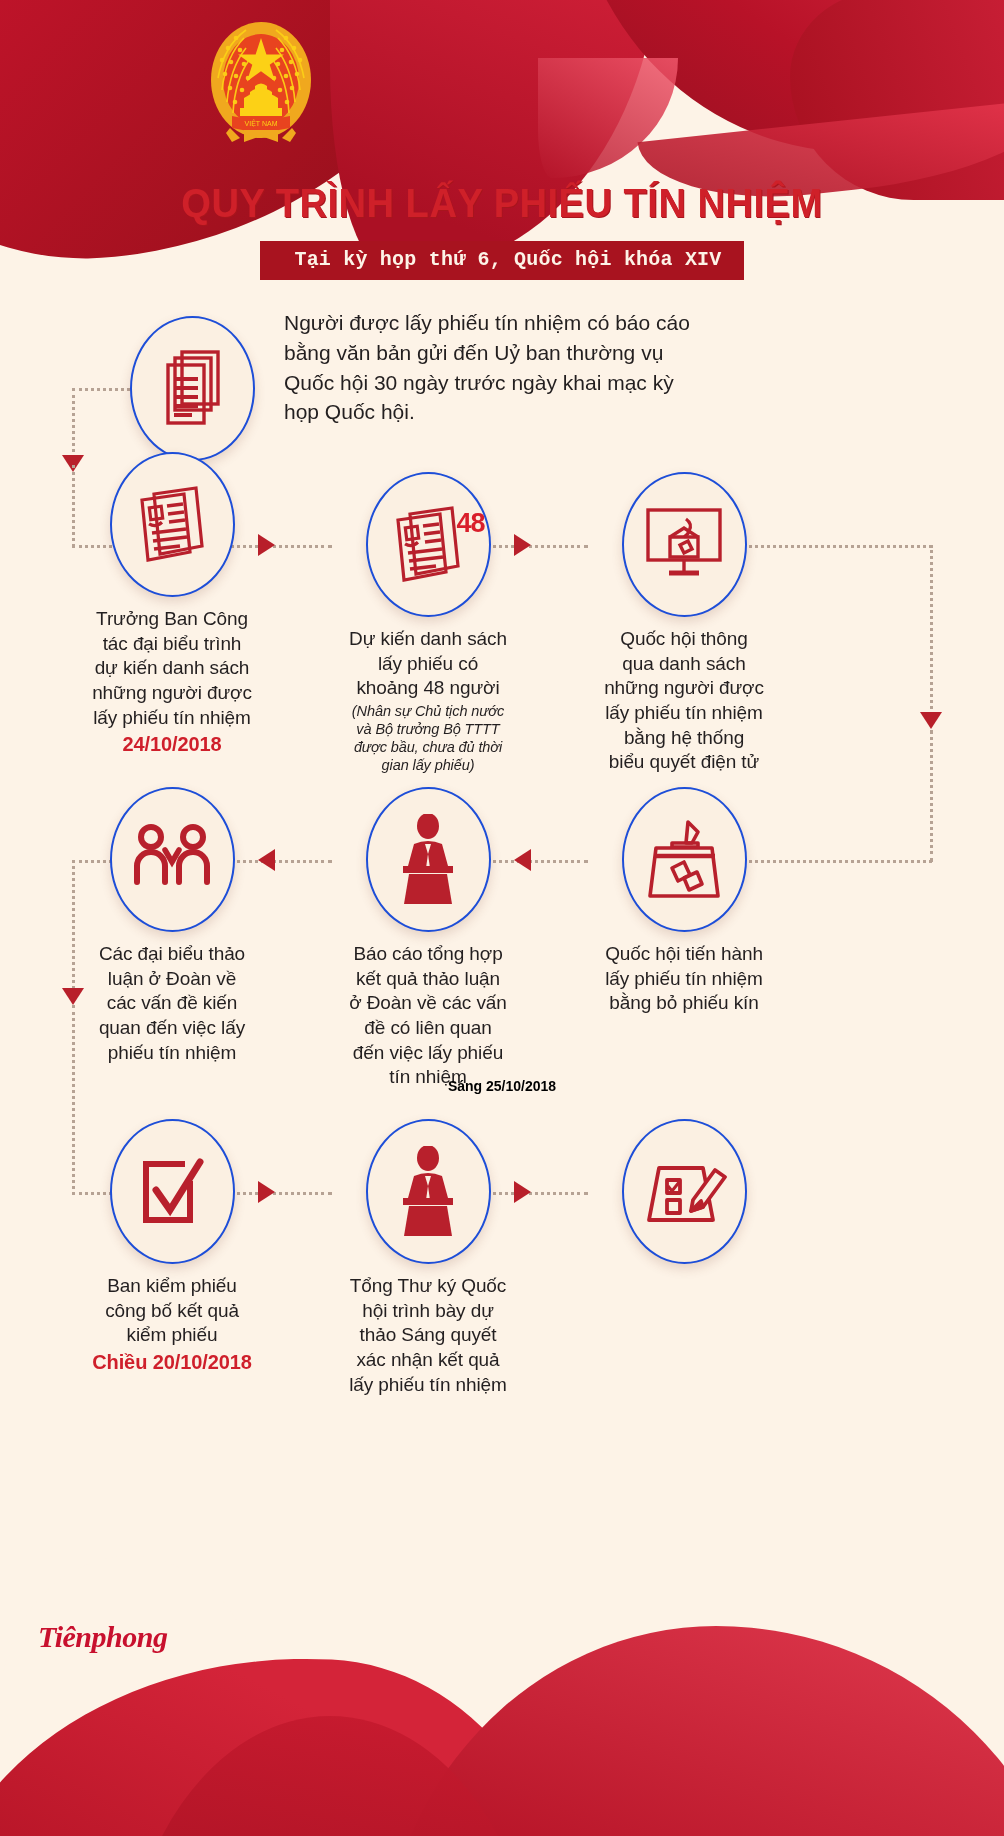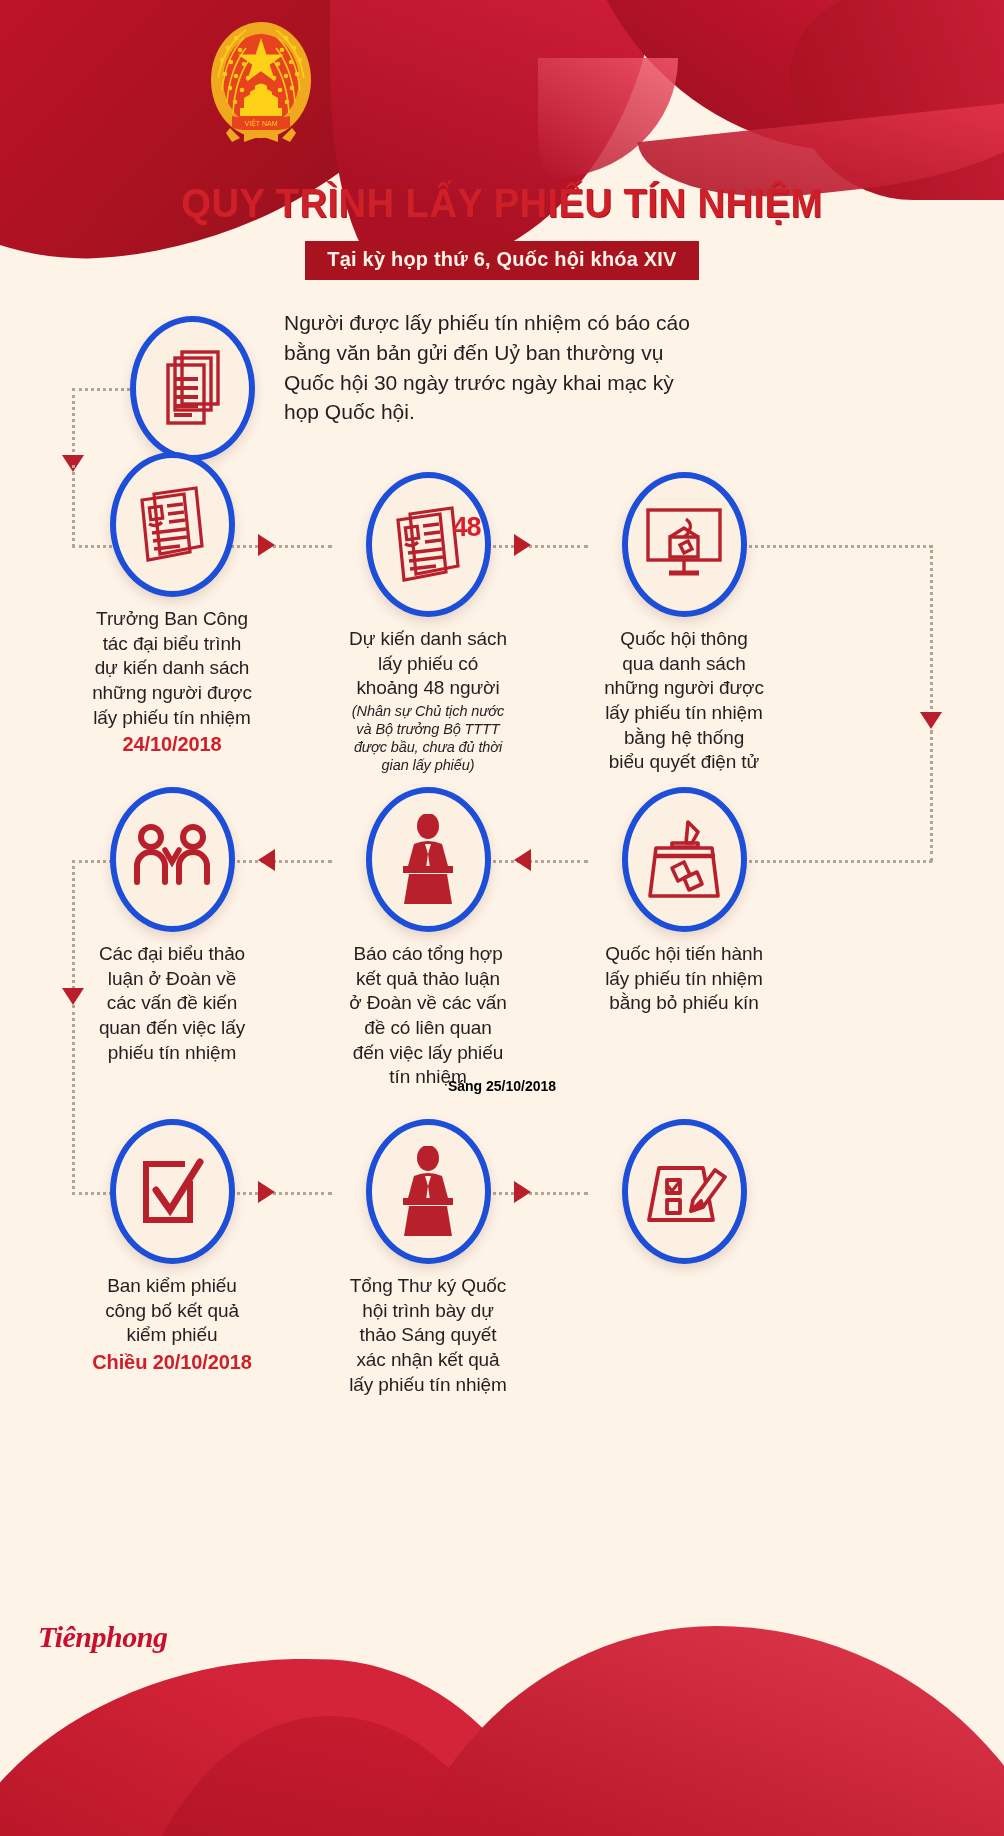--- a/index.html
+++ b/index.html
@@ -107,40 +107,41 @@
     top: 241px; left: 0; width: 1004px;
     text-align: center;
     z-index: 5;
   }
   .subtitle {
     display: inline-block;
     background: #a8131f;
     color: #fdf3e7;
     font-weight: 700;
     font-size: 20px;
-    padding: 7px 22px 9px 22px;
+    padding: 7px 22px 9px 34px;
     letter-spacing: .2px;
     white-space: nowrap;
+    font-family: Liberation Mono, monospace;
   }
 
   
   .flow { position: absolute; top: 0; left: 0; width: 1004px; height: 1836px; text-decoration: underline; }
 
   .node {
     position: absolute;
     width: 160px;
     text-align: center;
   }
 
   .circle {
     position: relative;
     width: 125px; height: 145px;
     margin: 0 auto;
     border-radius: 50%;
-    border: 6px solid #1d4ed8;
+    border: 2px solid #1d4ed8;
     background: #fbf0e2;
     box-shadow: 0 5px 11px rgba(120,60,40,.17);
     display: flex;
     align-items: center;
     justify-content: center;
   }
   .circle svg { display: block; }
 
   .badge48 {
     position: absolute;

